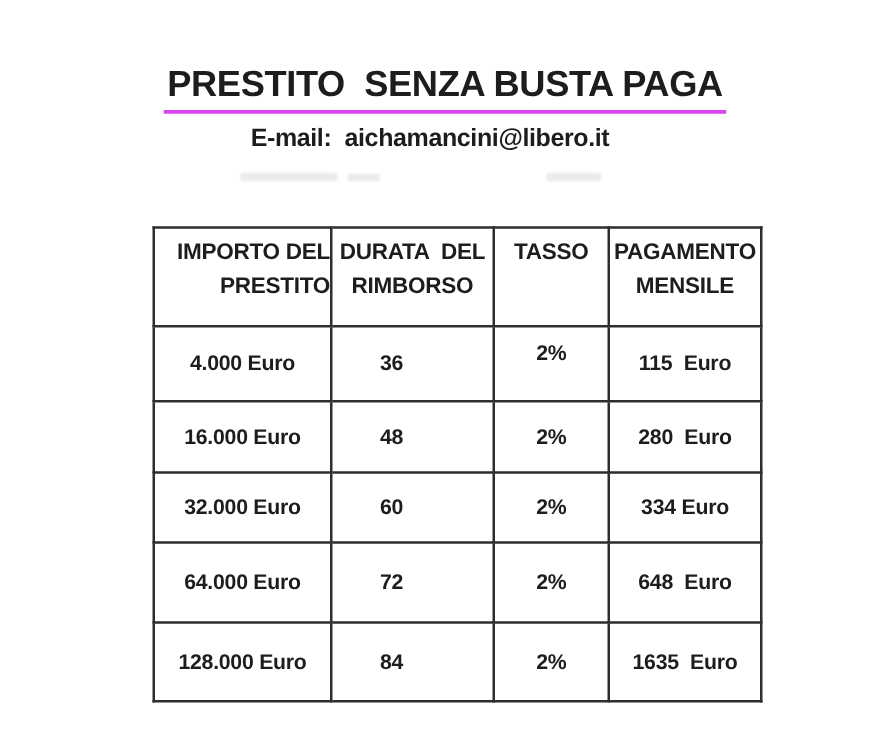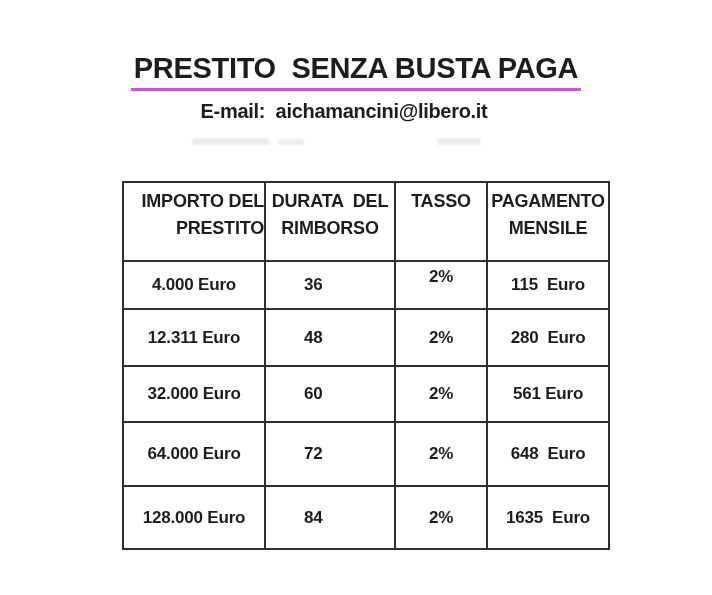--- a/index.html
+++ b/index.html
@@ -90,21 +90,21 @@
   .loan th.h-importo   { text-align: right; padding-left: 8px; }
   .loan th.h-durata    { text-align: center; padding-left: 0; }
   .loan th.h-tasso     { text-align: center; }
   .loan th.h-pagamento { text-align: center; }
 
   .loan td {
     text-align: center;
     vertical-align: middle;
   }
   .loan td.col-durata { text-align: left; padding-left: 38px; }
-  .loan tr.r1 { height: 48px; }
+  .loan tr.r1 { height: 60px; }
   .loan tr.r2 { height: 57px; }
   .loan tr.r3 { height: 56px; }
   .loan tr.r4 { height: 64px; }
   .loan tr.r5 { height: 63px; }
   
   .loan td.raised { padding-bottom: 16px; }
 </style>
 </head>
 <body>
 
@@ -137,30 +137,30 @@
     <th class="h-pagamento">PAGAMENTO
 MENSILE</th>
   </tr>
   <tr class="r1">
     <td class="col-importo">4.000 Euro</td>
     <td class="col-durata">36</td>
     <td class="col-tasso raised">2%</td>
     <td class="col-pagamento">115  Euro</td>
   </tr>
   <tr class="r2">
-    <td class="col-importo">12.311 Euro</td>
+    <td class="col-importo">16.000 Euro</td>
     <td class="col-durata">48</td>
     <td class="col-tasso">2%</td>
     <td class="col-pagamento">280  Euro</td>
   </tr>
   <tr class="r3">
     <td class="col-importo">32.000 Euro</td>
     <td class="col-durata">60</td>
     <td class="col-tasso">2%</td>
-    <td class="col-pagamento">561 Euro</td>
+    <td class="col-pagamento">334 Euro</td>
   </tr>
   <tr class="r4">
     <td class="col-importo">64.000 Euro</td>
     <td class="col-durata">72</td>
     <td class="col-tasso">2%</td>
     <td class="col-pagamento">648  Euro</td>
   </tr>
   <tr class="r5">
     <td class="col-importo">128.000 Euro</td>
     <td class="col-durata">84</td>

